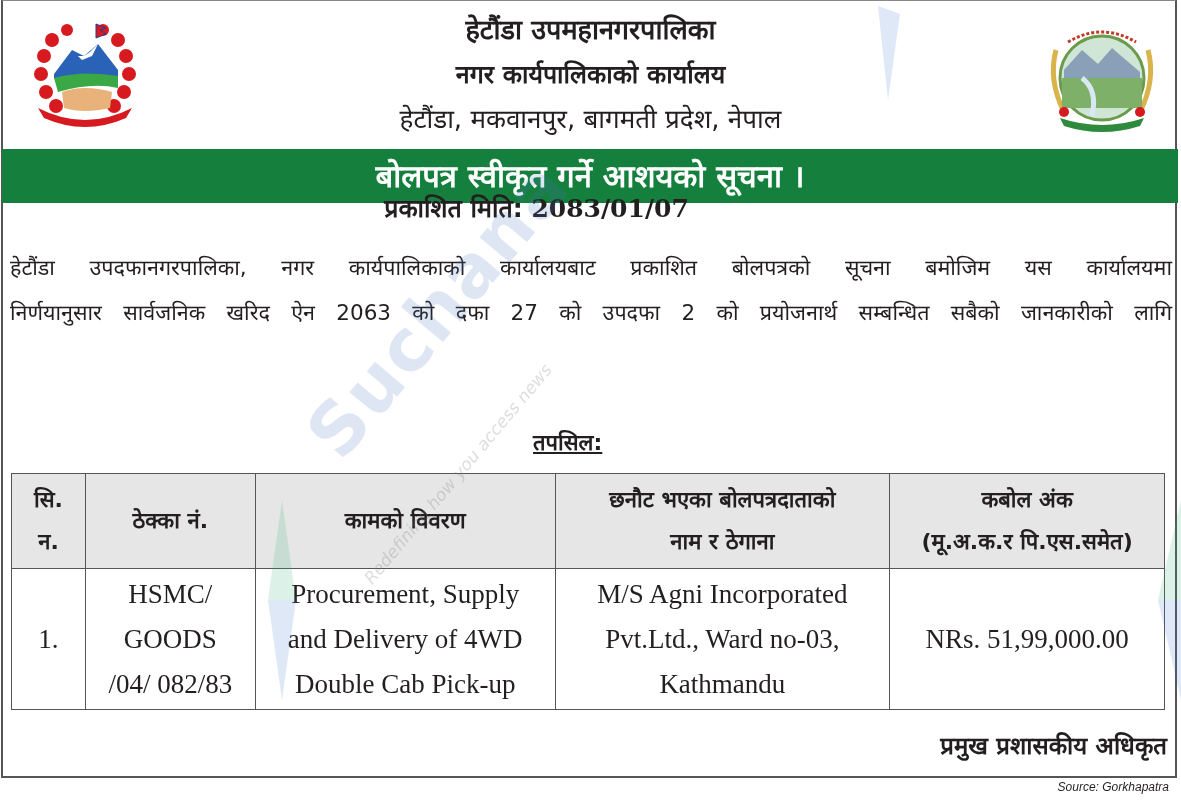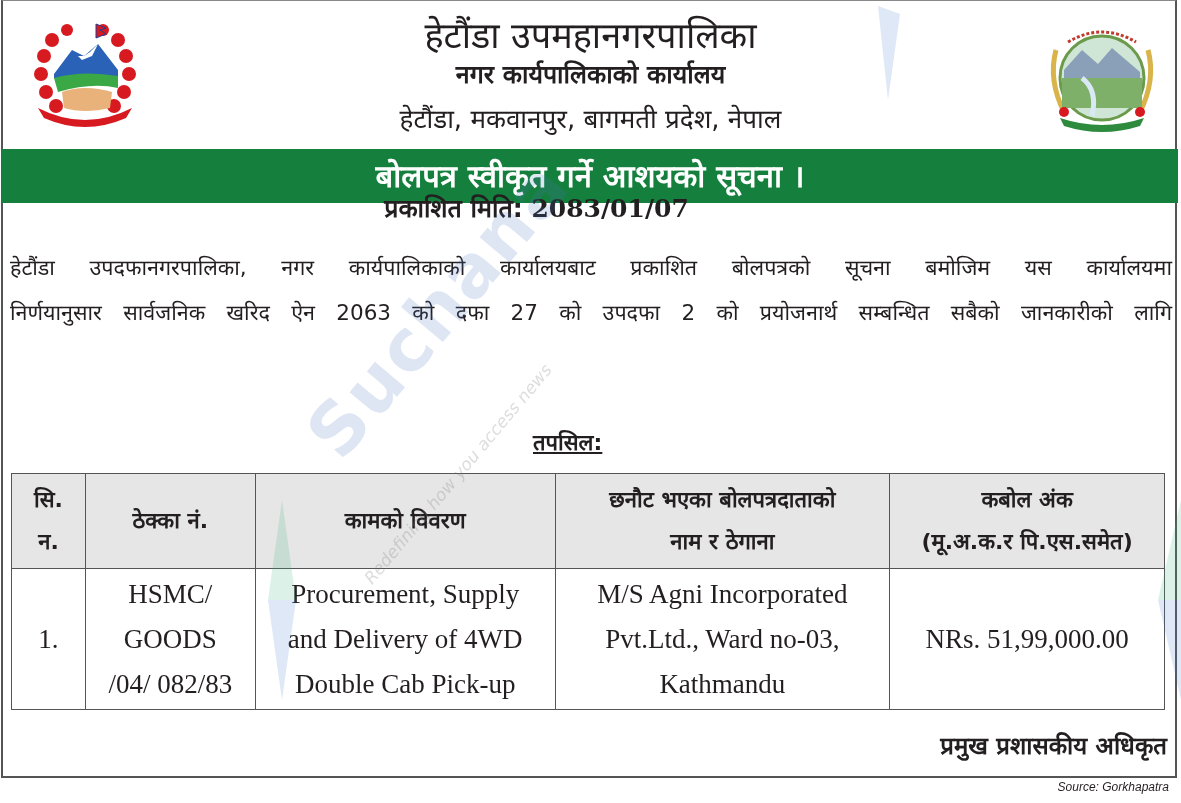--- a/index.html
+++ b/index.html
@@ -3,21 +3,21 @@
 <meta charset="utf-8">
 <style>
   html, body { margin: 0; padding: 0; background: #ffffff; }
   body { width: 1181px; height: 803px; position: relative; overflow: hidden;
          font-family: "DejaVu Serif", serif; color: #231f20; }
   .frame { position: absolute; left: 1px; top: 0; width: 1176px; height: 778px;
            border: 2px solid #555; border-top: 1px solid #888; box-sizing: border-box; background: #fff; }
   .logo-left { position: absolute; left: 22px; top: 12px; width: 126px; height: 122px; }
   .logo-right { position: absolute; left: 1042px; top: 20px; width: 120px; height: 116px; }
   .head-line { position: absolute; left: 0; width: 1181px; text-align: center; font-family: "DejaVu Sans", sans-serif; color: #231f20; }
-  .h1 { top: 10px; font-size: 36px; font-weight: normal; }
+  .h1 { top: 10px; font-size: 27px; font-weight: bold; }
   .h2 { top: 56px; font-size: 25px; font-weight: bold; }
   .h3 { top: 100px; font-size: 26px; }
   .banner { position: absolute; left: 2px; top: 149px; width: 1176px; height: 54px; background: #15803d;
             color: #fff; text-align: center; font-family: "DejaVu Sans", sans-serif; font-size: 31px; line-height: 54px; font-weight: bold; }
   .pubdate { position: absolute; left: 0; top: 190px; width: 1073px; text-align: center; font-size: 25px; font-weight: bold; font-family: "DejaVu Serif", serif; }
   .pubdate .lbl { font-family: "DejaVu Sans", sans-serif; }
   .body-text { position: absolute; left: 10px; top: 245px; width: 1162px; font-family: "DejaVu Sans", sans-serif;
                font-size: 21.5px; line-height: 45px; text-align: justify; }
   .body-text .line { display: block; white-space: nowrap; text-align-last: justify; text-align: justify; }
   .body-text .line.last { text-align-last: left; }

